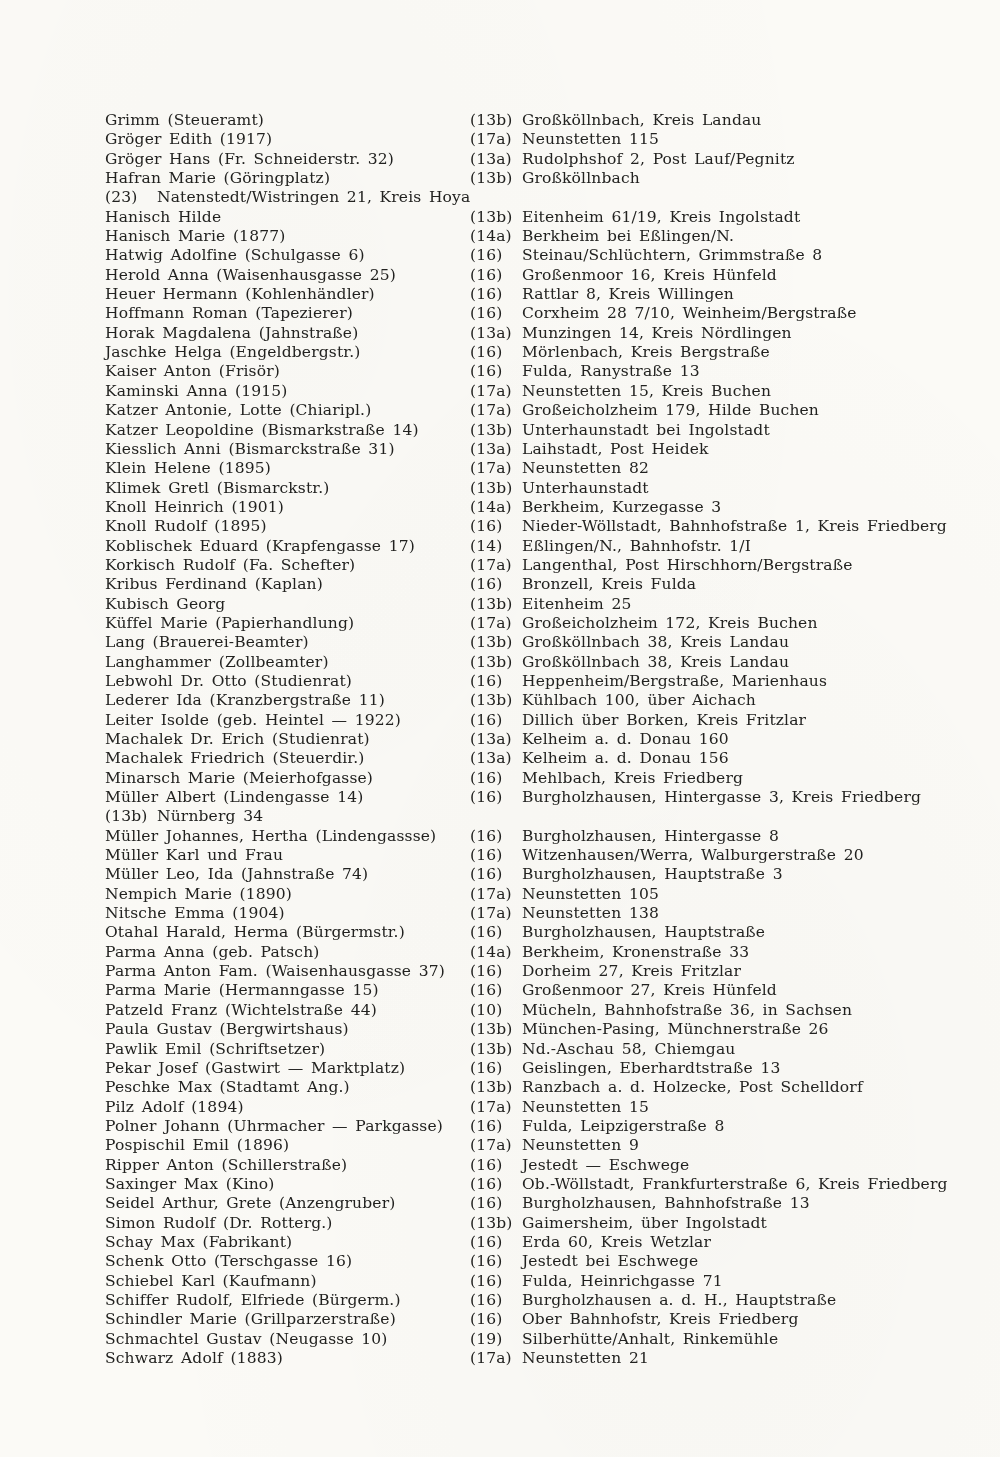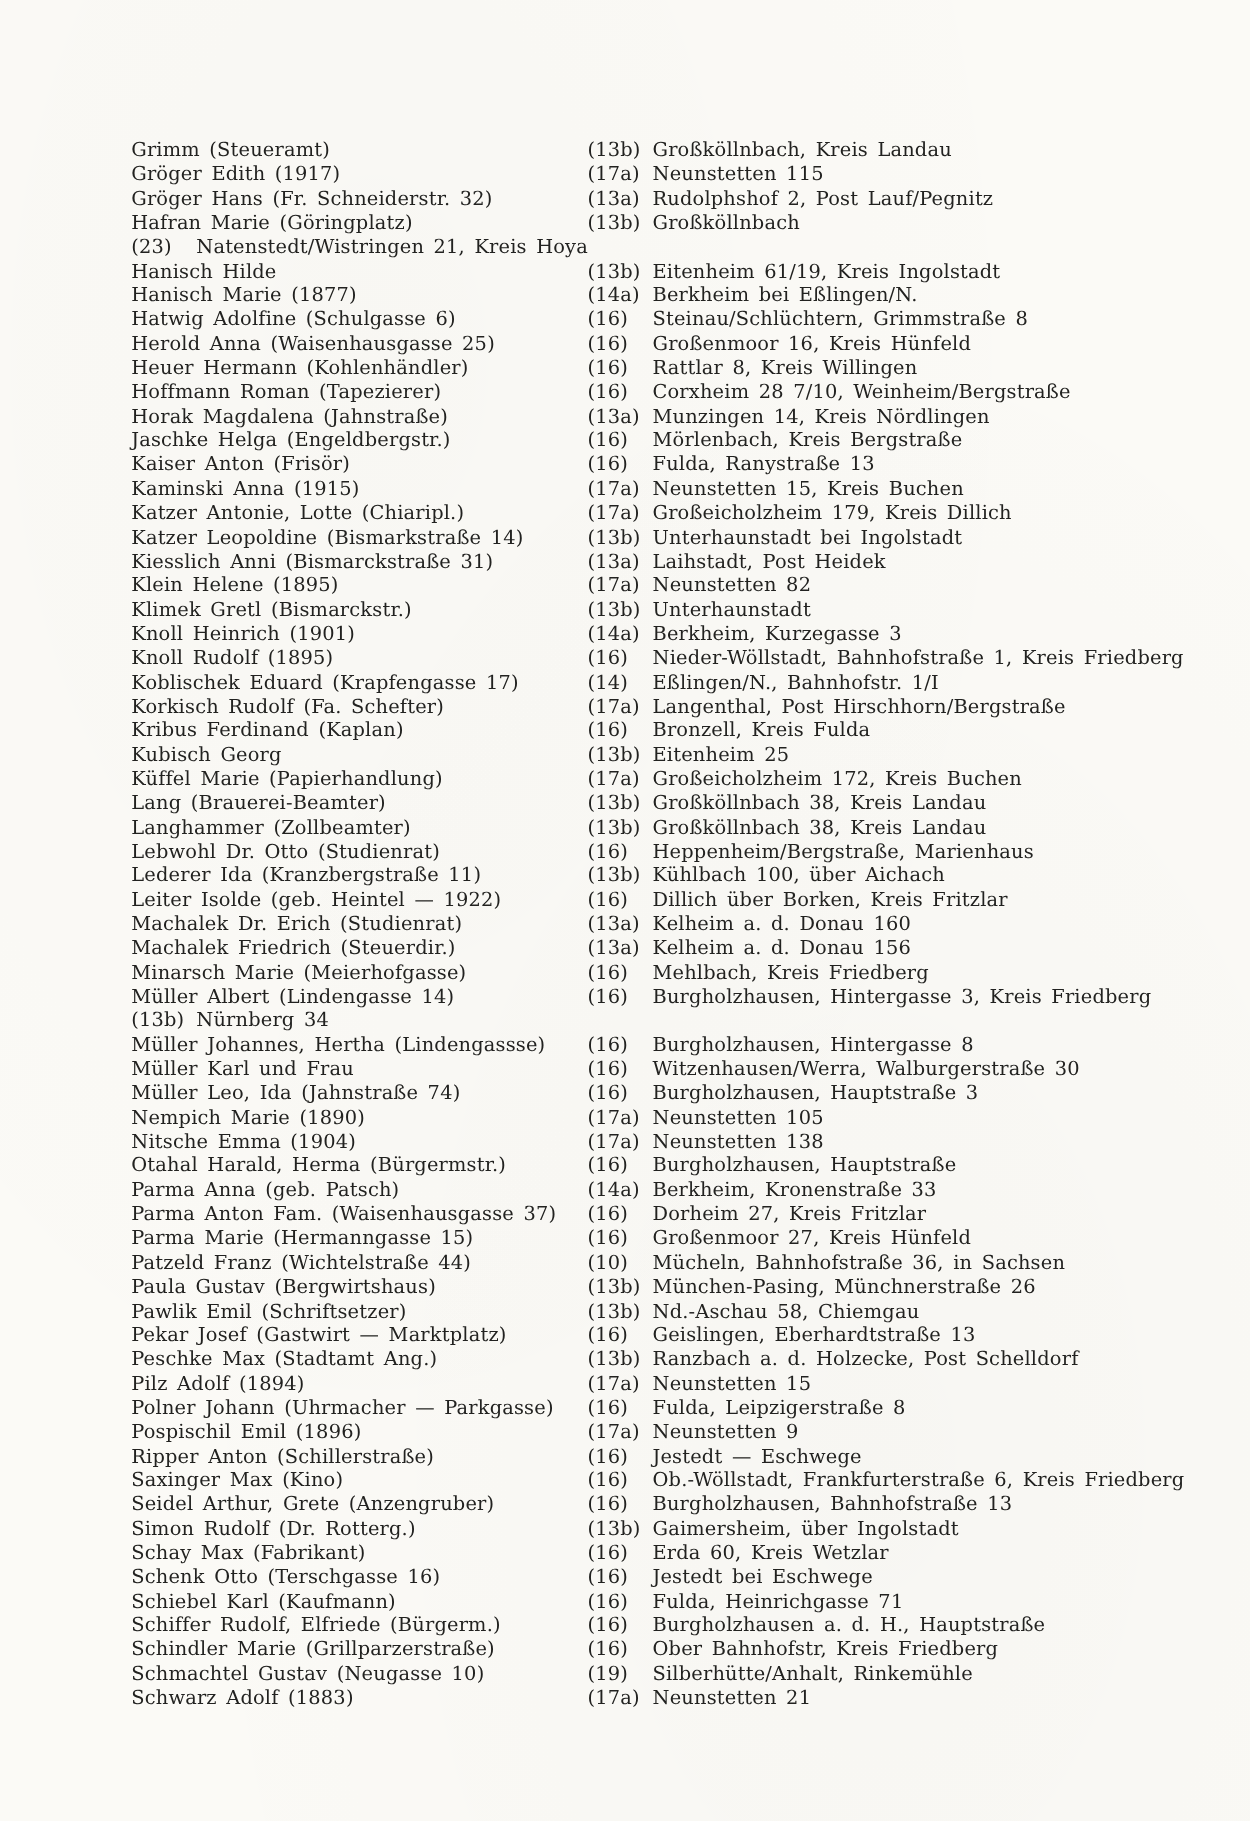--- a/index.html
+++ b/index.html
@@ -143,21 +143,21 @@
 
   <div class="row">
     <div class="cell-name">Kaminski Anna (1915)</div>
     <div class="cell-code">(17a)</div>
     <div class="cell-addr">Neunstetten 15, Kreis Buchen</div>
   </div>
 
   <div class="row">
     <div class="cell-name">Katzer Antonie, Lotte (Chiaripl.)</div>
     <div class="cell-code">(17a)</div>
-    <div class="cell-addr">Großeicholzheim 179, Kreis Dillich</div>
+    <div class="cell-addr">Großeicholzheim 179, Hilde Buchen</div>
   </div>
 
   <div class="row">
     <div class="cell-name">Katzer Leopoldine (Bismarkstraße 14)</div>
     <div class="cell-code">(13b)</div>
     <div class="cell-addr">Unterhaunstadt bei Ingolstadt</div>
   </div>
 
   <div class="row">
     <div class="cell-name">Kiesslich Anni (Bismarckstraße 31)</div>
@@ -280,21 +280,21 @@
 
   <div class="row">
     <div class="cell-name">Müller Johannes, Hertha (Lindengassse)</div>
     <div class="cell-code">(16)</div>
     <div class="cell-addr">Burgholzhausen, Hintergasse 8</div>
   </div>
 
   <div class="row">
     <div class="cell-name">Müller Karl und Frau</div>
     <div class="cell-code">(16)</div>
-    <div class="cell-addr">Witzenhausen/Werra, Walburgerstraße 30</div>
+    <div class="cell-addr">Witzenhausen/Werra, Walburgerstraße 20</div>
   </div>
 
   <div class="row">
     <div class="cell-name">Müller Leo, Ida (Jahnstraße 74)</div>
     <div class="cell-code">(16)</div>
     <div class="cell-addr">Burgholzhausen, Hauptstraße 3</div>
   </div>
 
   <div class="row">
     <div class="cell-name">Nempich Marie (1890)</div>

